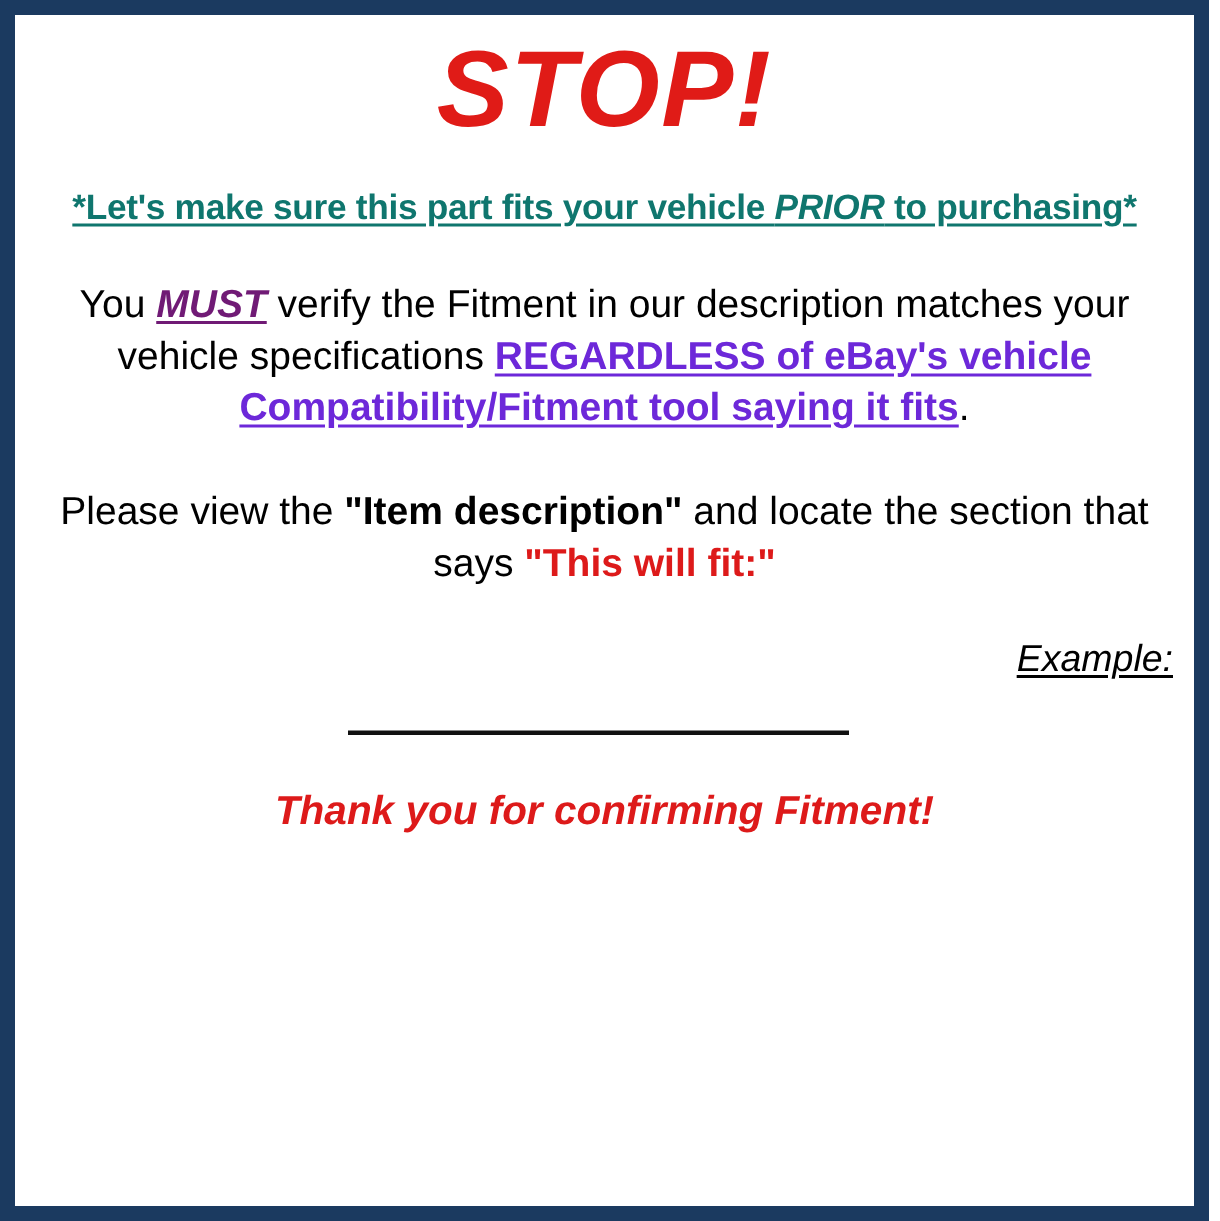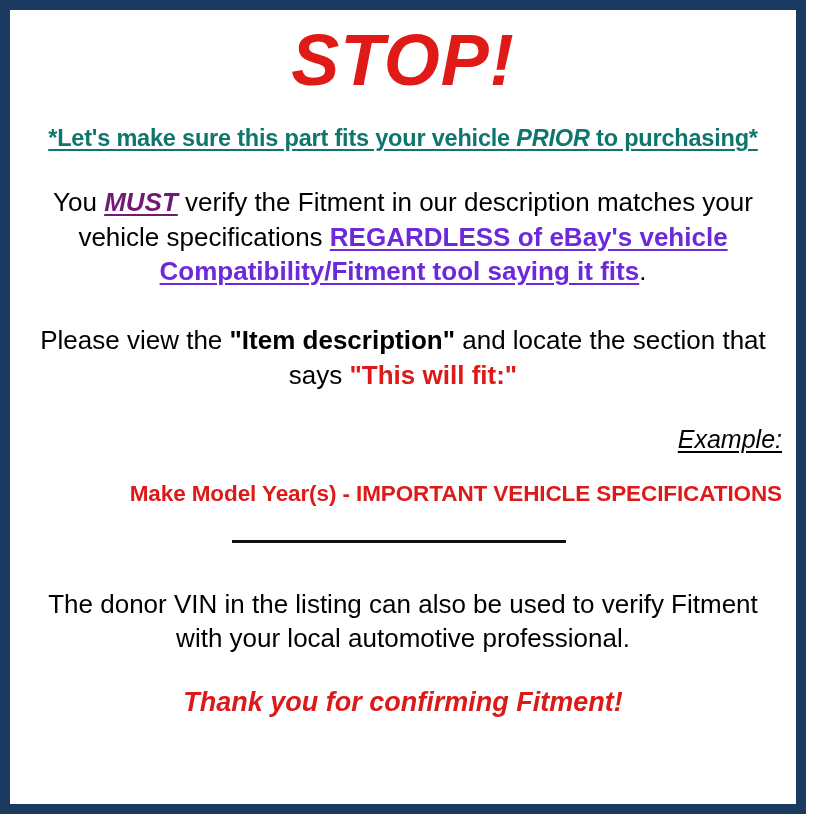--- a/index.html
+++ b/index.html
@@ -162,26 +162,24 @@
     </p>
 
     <p class="para p2">
       <span>Please view the </span><span class="bk-b">"Item description"</span><span> and locate the section that says </span><span class="rd-b">"This will fit:"</span>
     </p>
 
     <div class="example-block">
       <div>
         <span class="example-label">Example:</span>
       </div>
-      <div class="example-spec">Make Model Year(s) - IMPORTANT VEHICLE SPECIFICATIONS</div>
     </div>
 
     <div class="divider-wrap">
       <div class="divider"></div>
     </div>
 
 
-    <p class="para p4">The donor VIN in the listing can also be used to verify Fitment with your local automotive professional.</p>
 
     <div class="thanks">Thank you for confirming Fitment!</div>
 
   </div>
 </div>
 
 </body></html>

